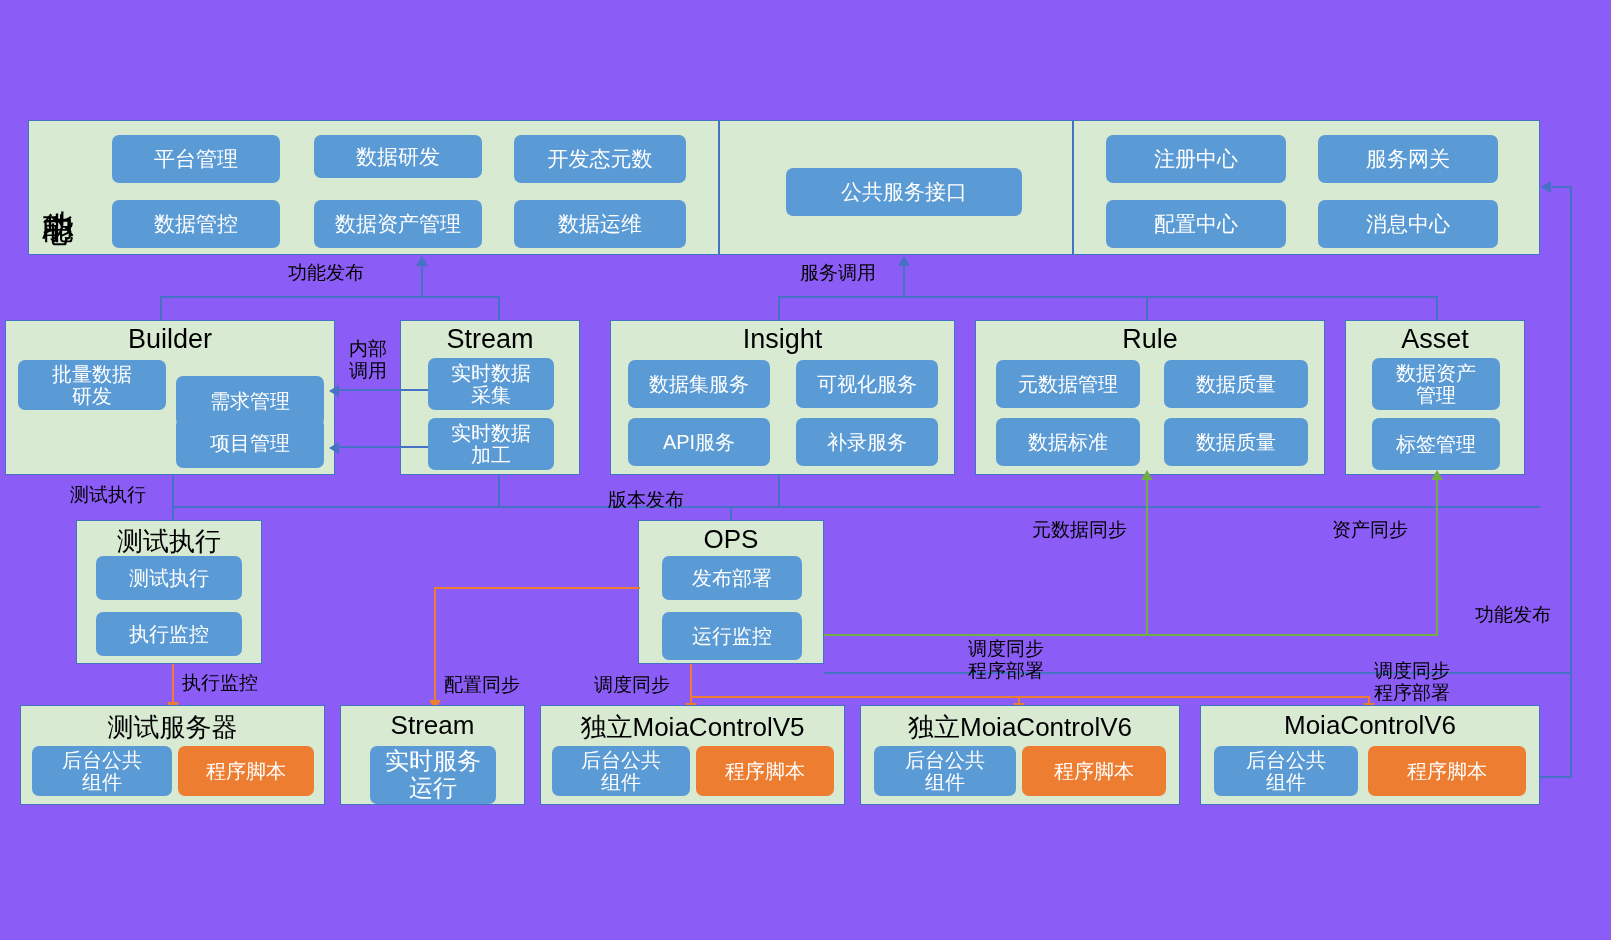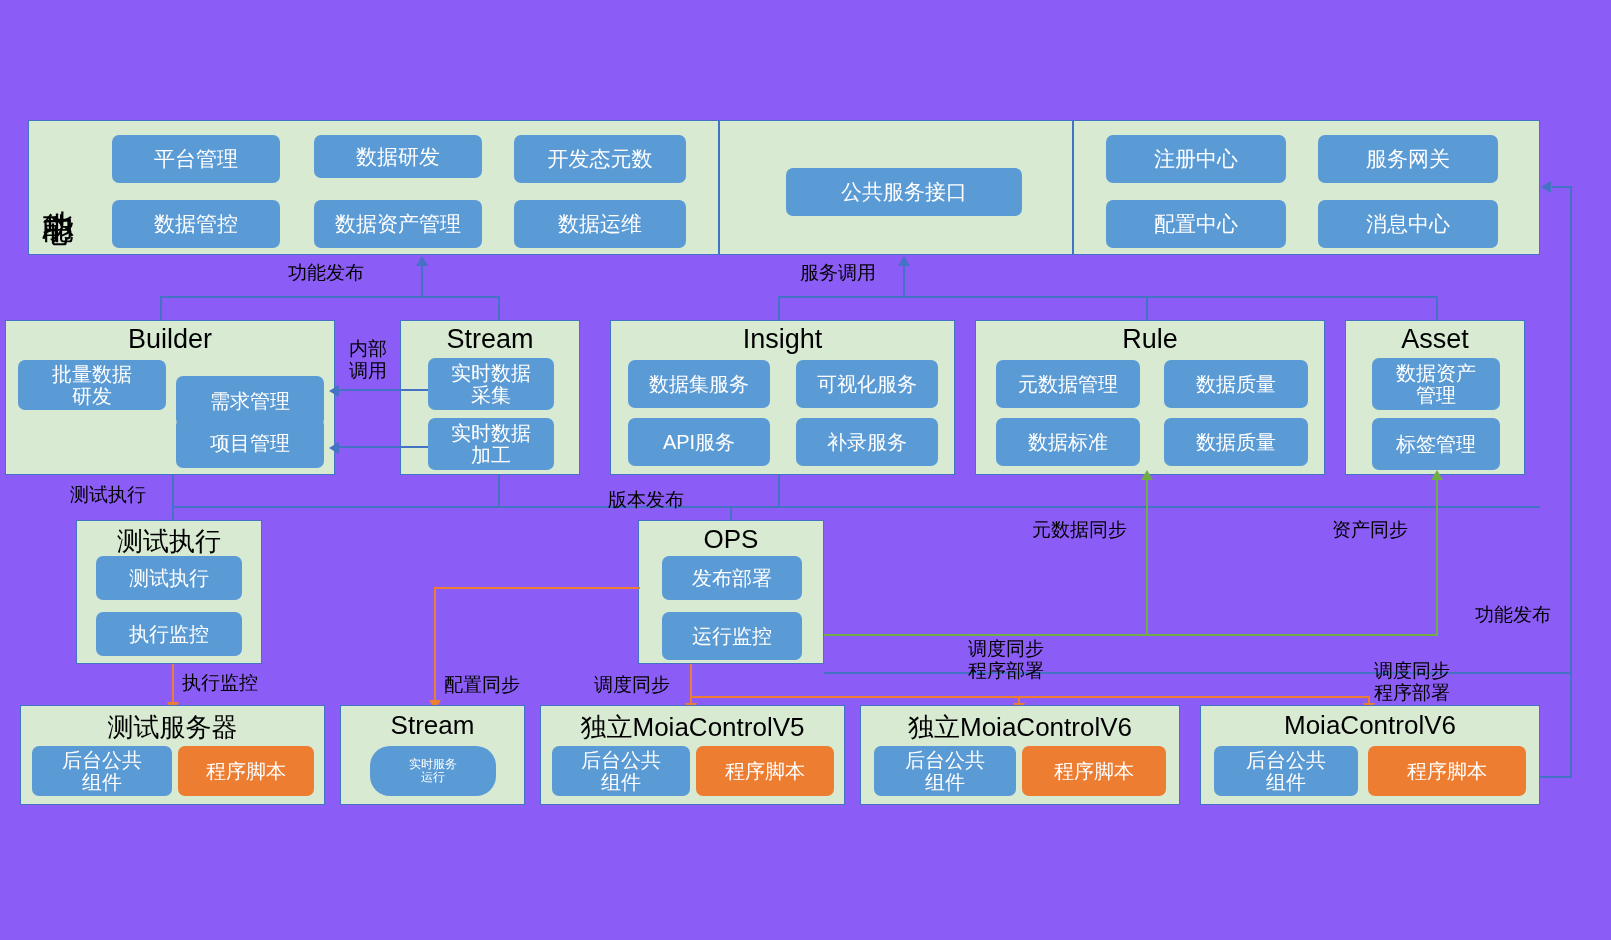--- a/index.html
+++ b/index.html
@@ -180,21 +180,21 @@
 程序部署</div>
 
   <div class="grp" style="left:20px;top:705px;width:305px;height:100px;"></div>
   <div class="grp-title" style="left:20px;top:710px;width:305px;font-size:26px;">测试服务器</div>
   <div class="chip" style="left:32px;top:746px;width:140px;height:50px;font-size:20px;white-space:pre;">后台公共
 组件</div>
   <div class="chip orange" style="left:178px;top:746px;width:136px;height:50px;font-size:20px;">程序脚本</div>
 
   <div class="grp" style="left:340px;top:705px;width:185px;height:100px;"></div>
   <div class="grp-title" style="left:340px;top:710px;width:185px;font-size:26px;">Stream</div>
-  <div class="chip" style="left:370px;top:746px;width:126px;height:50px;font-size:12px;white-space:pre;border-radius:20px;">实时服务
+  <div class="chip" style="left:370px;top:746px;width:126px;height:58px;font-size:24px;white-space:pre;">实时服务
 运行</div>
 
   <div class="grp" style="left:540px;top:705px;width:305px;height:100px;"></div>
   <div class="grp-title" style="left:540px;top:710px;width:305px;font-size:26px;">独立MoiaControlV5</div>
   <div class="chip" style="left:552px;top:746px;width:138px;height:50px;font-size:20px;white-space:pre;">后台公共
 组件</div>
   <div class="chip orange" style="left:696px;top:746px;width:138px;height:50px;font-size:20px;">程序脚本</div>
 
   <div class="grp" style="left:860px;top:705px;width:320px;height:100px;"></div>
   <div class="grp-title" style="left:860px;top:710px;width:320px;font-size:26px;">独立MoiaControlV6</div>

